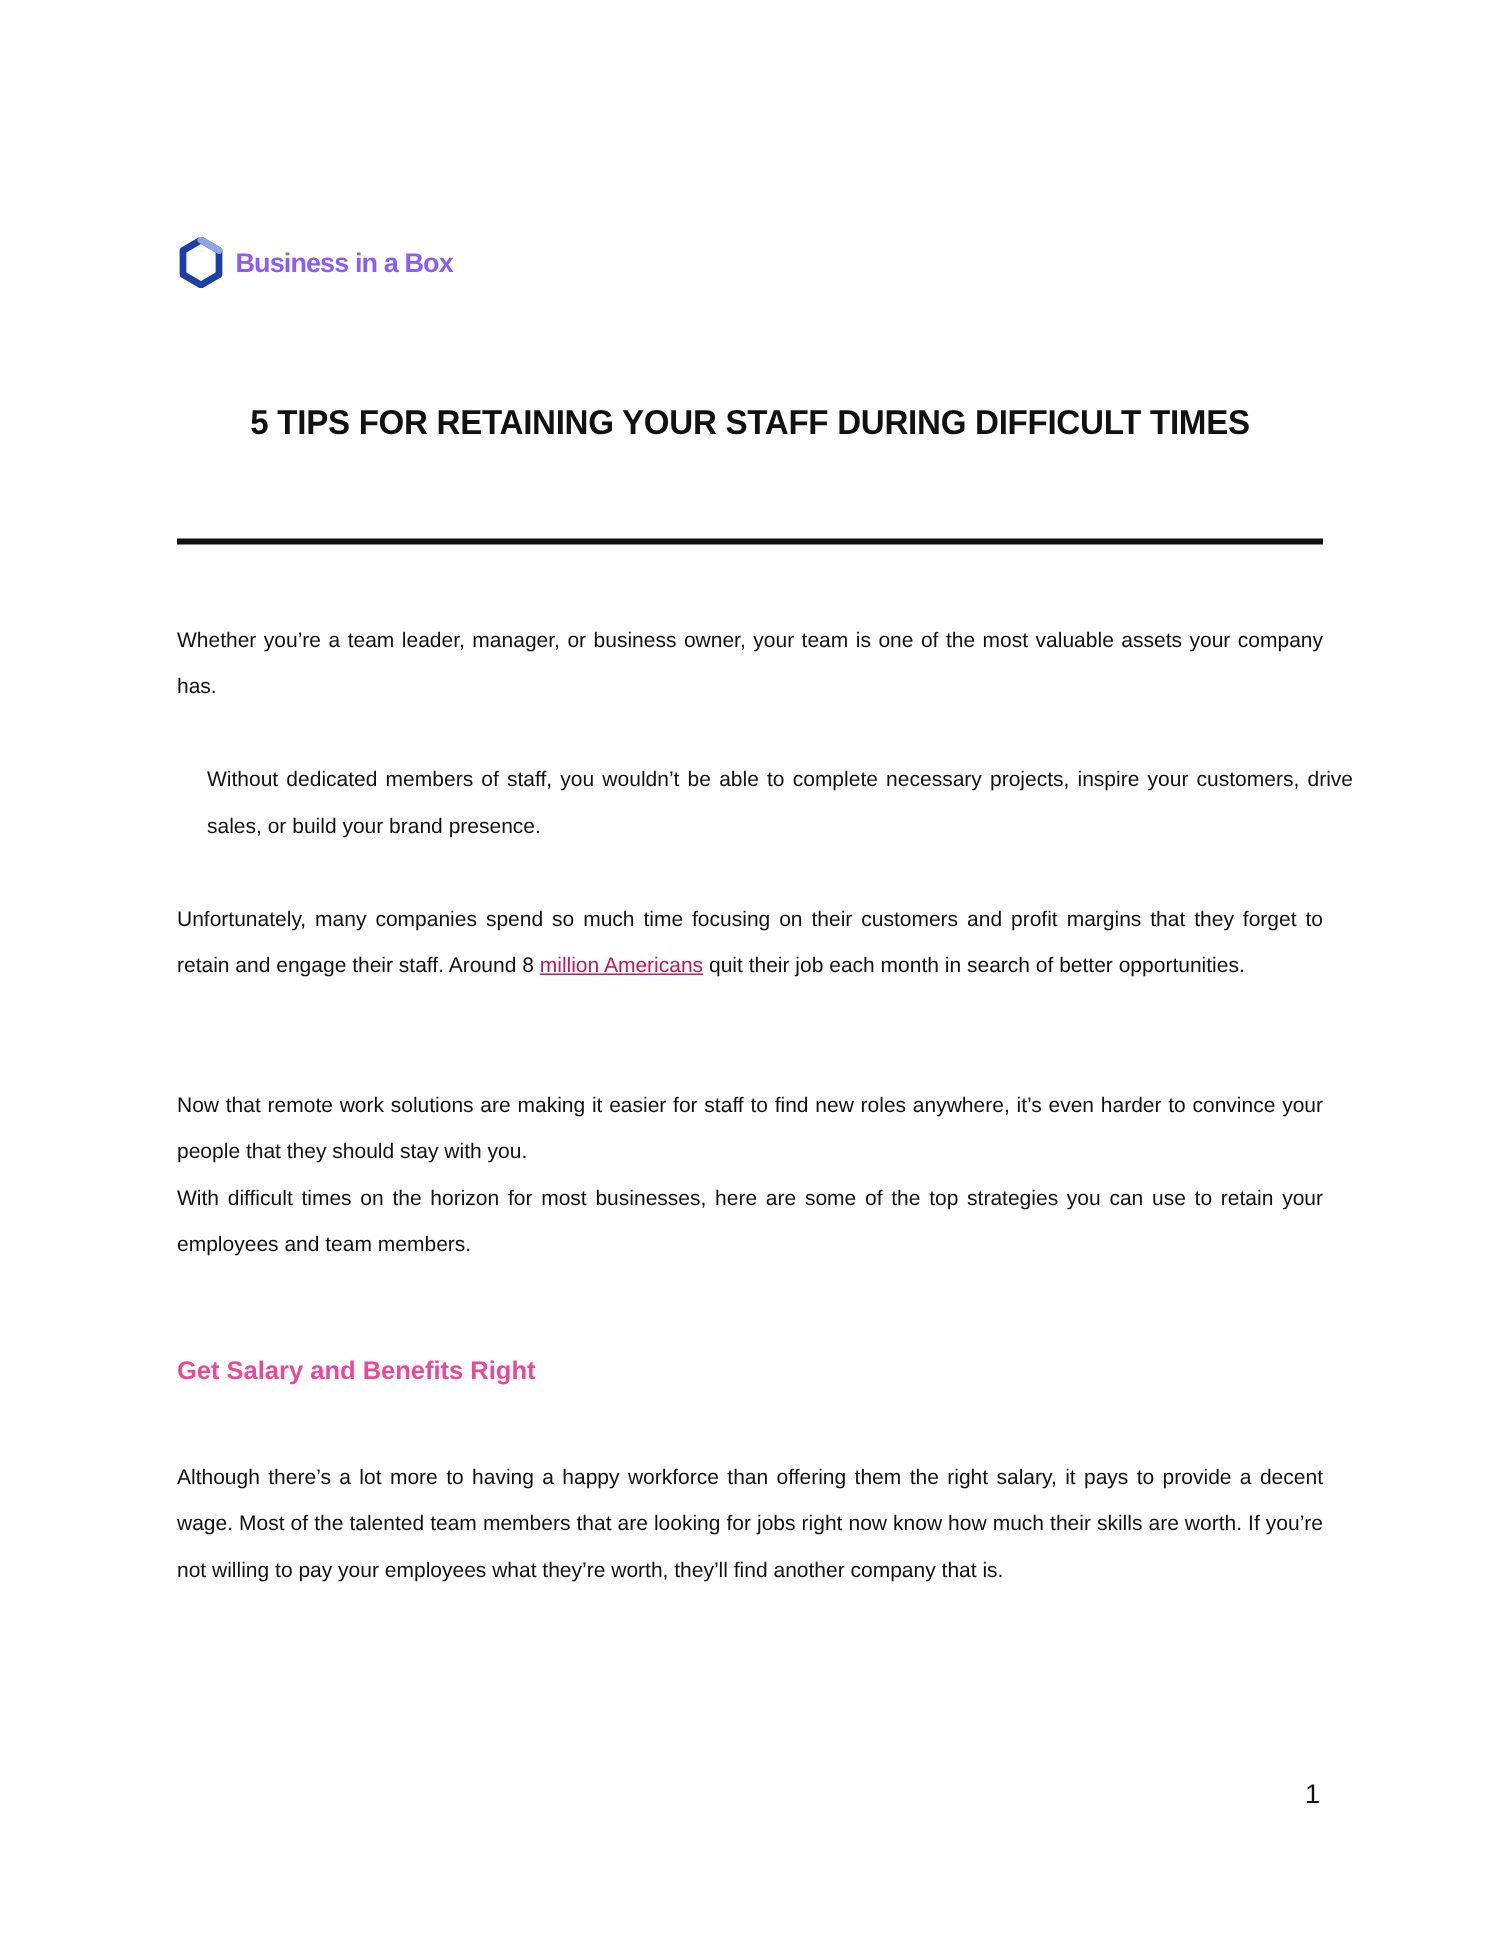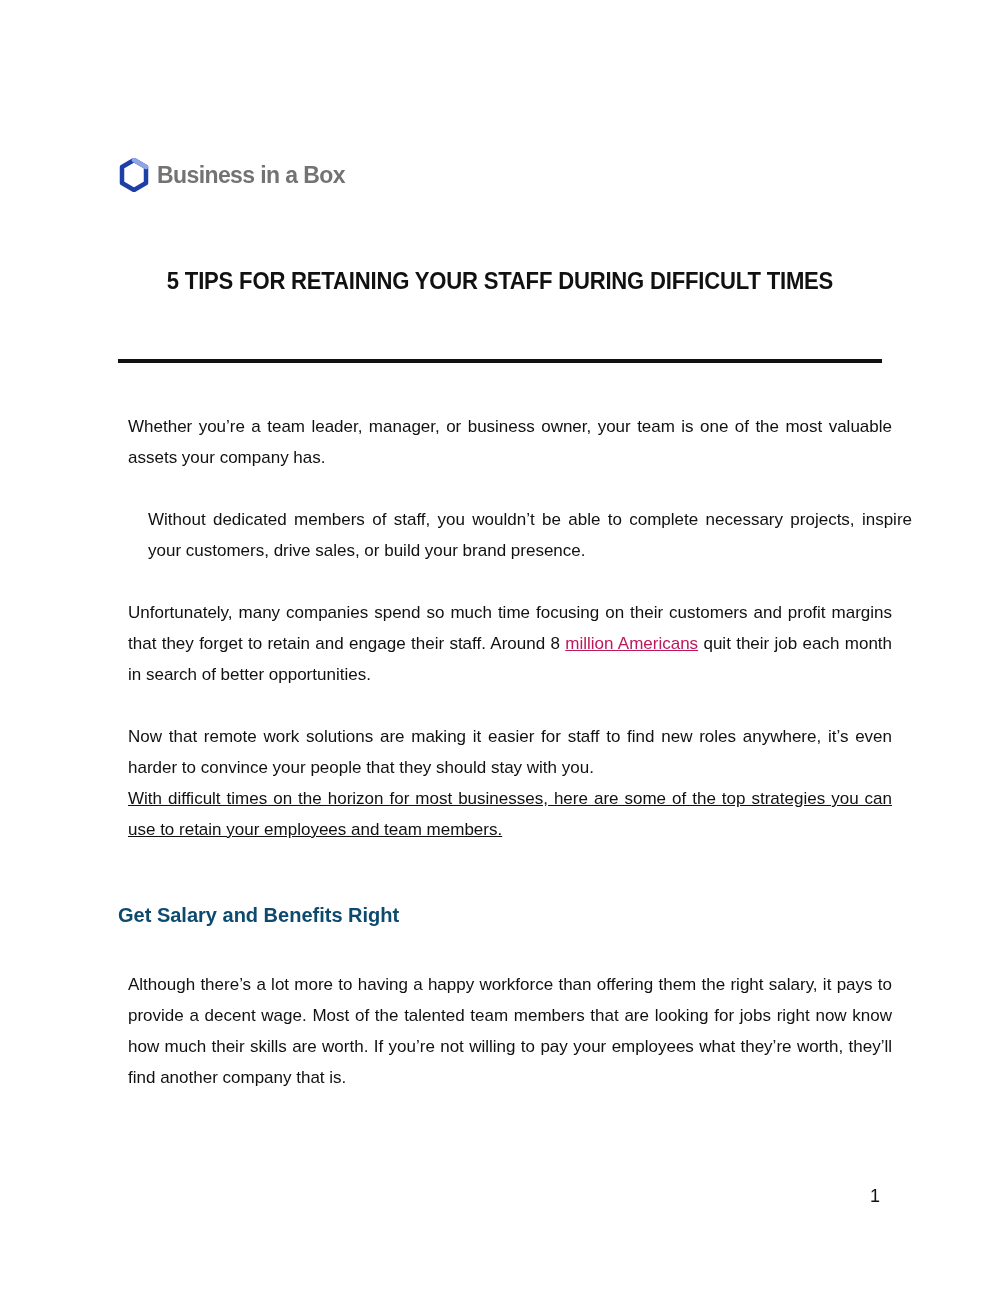--- a/index.html
+++ b/index.html
@@ -24,22 +24,22 @@
       height: 36px;
     }
     .logo svg {
       width: 30px;
       height: 34px;
       margin-right: 8px;
     }
     .logo-text {
       font-family: "Liberation Sans", sans-serif;
       font-weight: bold;
-      font-size: 23px;
-      color: #737373;
+      font-size: 18px;
+      color: #8b5cf6;
       letter-spacing: -0.6px;
     }
     .title {
       position: absolute;
       left: 118px;
       width: 764px;
       top: 268px;
       text-align: center;
       font-weight: bold;
       font-size: 23px;
@@ -52,40 +52,40 @@
     .rule {
       position: absolute;
       left: 118px;
       width: 764px;
       top: 359px;
       height: 4px;
       background: #111111;
     }
     .para {
       position: absolute;
-      left: 128px;
+      left: 118px;
       width: 764px;
-      font-size: 17px;
+      font-size: 14px;
       line-height: 31px;
       text-align: justify;
       margin: 0;
       color: #111111;
     }
     .para a {
       color: #be185d;
       text-decoration: underline;
     }
     .heading {
       position: absolute;
       left: 118px;
       top: 904px;
-      font-size: 20px;
+      font-size: 17px;
       font-weight: bold;
       margin: 0;
-      color: #0c4a6e;
+      color: #ec4899;
     }
     .page-num {
       position: absolute;
       left: 870px;
       top: 1186px;
       font-size: 18px;
       color: #111111;
     }
   </style>
 </head>
@@ -106,19 +106,19 @@
 <p class="para" style="top:411px;">Whether you’re a team leader, manager, or business owner, your team is one of the most valuable assets your company has.</p>
 
 <p class="para" style="top:504px;margin-left:20px;">Without dedicated members of staff, you wouldn’t be able to complete necessary projects, inspire your customers, drive sales, or build your brand presence.</p>
 
 <p class="para" style="top:597px;">
   <span>Unfortunately, many companies spend so much time focusing on their customers and profit margins that they forget to retain and engage their staff. Around 8 </span><a href="#">million Americans</a><span> quit their job each month in search of better opportunities.</span>
 </p>
 
 <p class="para" style="top:721px;">Now that remote work solutions are making it easier for staff to find new roles anywhere, it’s even harder to convince your people that they should stay with you.</p>
 
-<p class="para" style="top:783px;text-decoration:underline;">With difficult times on the horizon for most businesses, here are some of the top strategies you can use to retain your employees and team members.</p>
+<p class="para" style="top:783px;">With difficult times on the horizon for most businesses, here are some of the top strategies you can use to retain your employees and team members.</p>
 
 <h2 class="heading">Get Salary and Benefits Right</h2>
 
 <p class="para" style="top:969px;">Although there’s a lot more to having a happy workforce than offering them the right salary, it pays to provide a decent wage. Most of the talented team members that are looking for jobs right now know how much their skills are worth. If you’re not willing to pay your employees what they’re worth, they’ll find another company that is.</p>
 
 <div class="page-num">1</div>
 
 </body></html>

